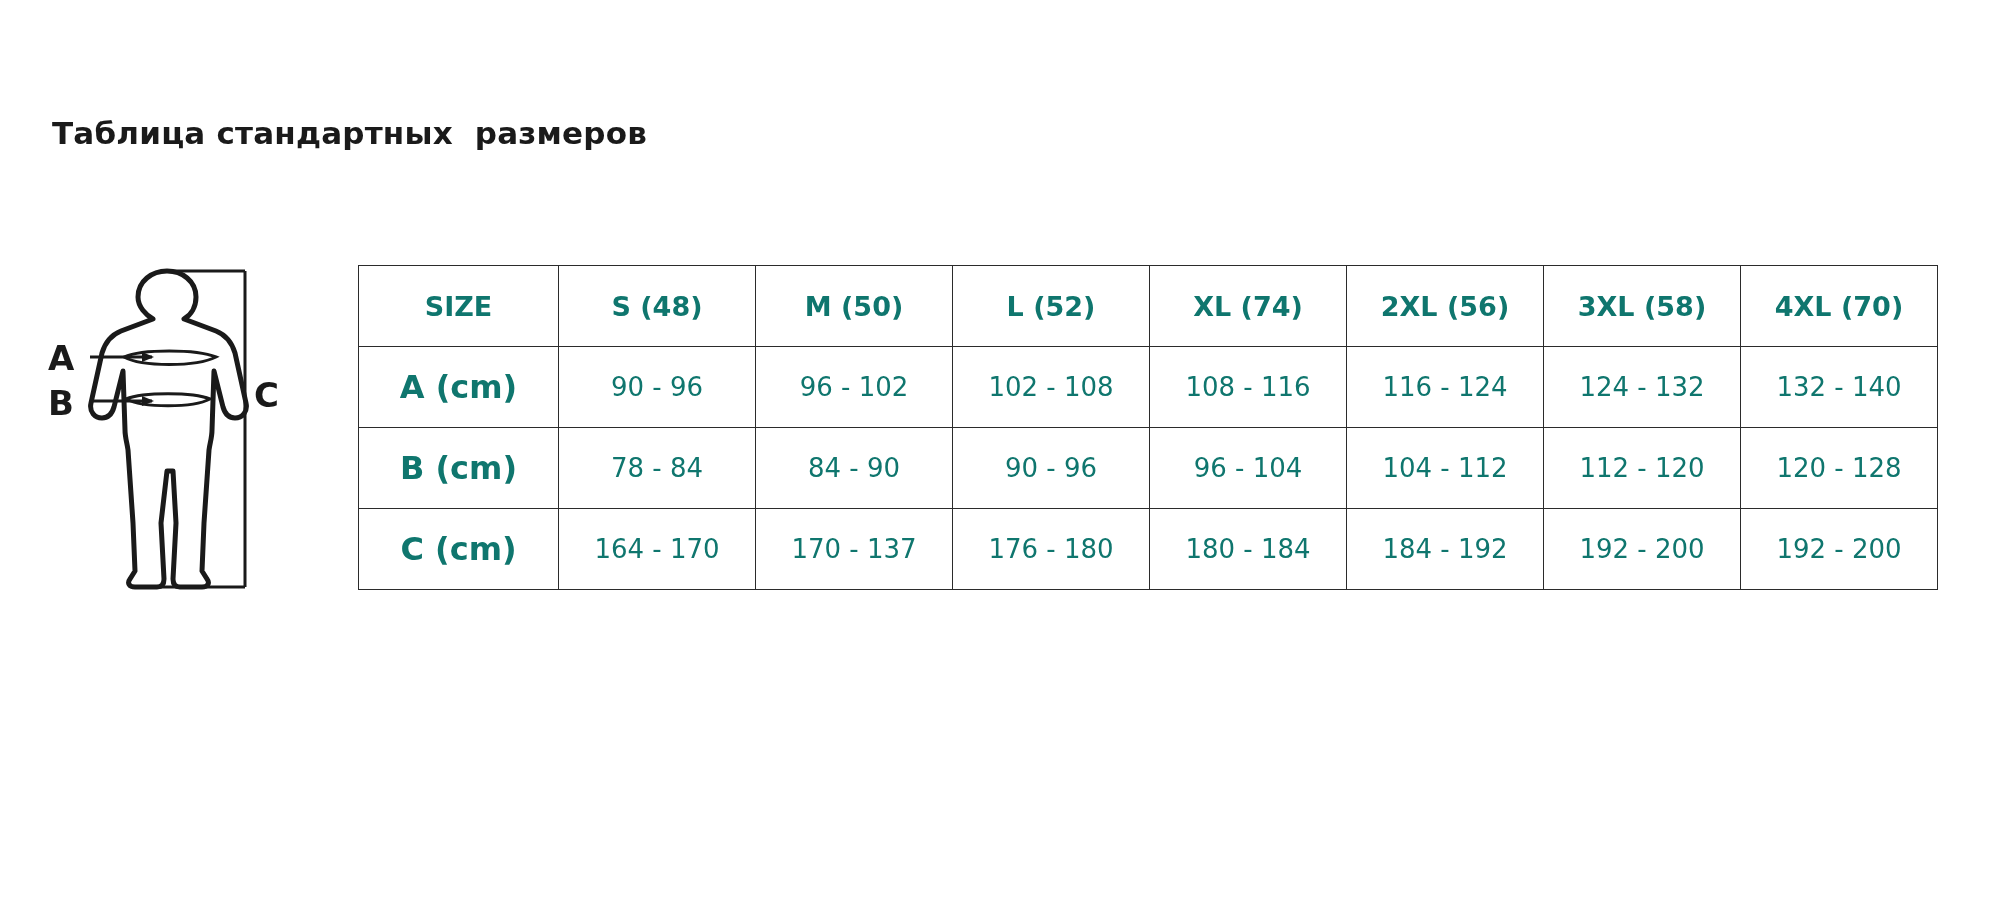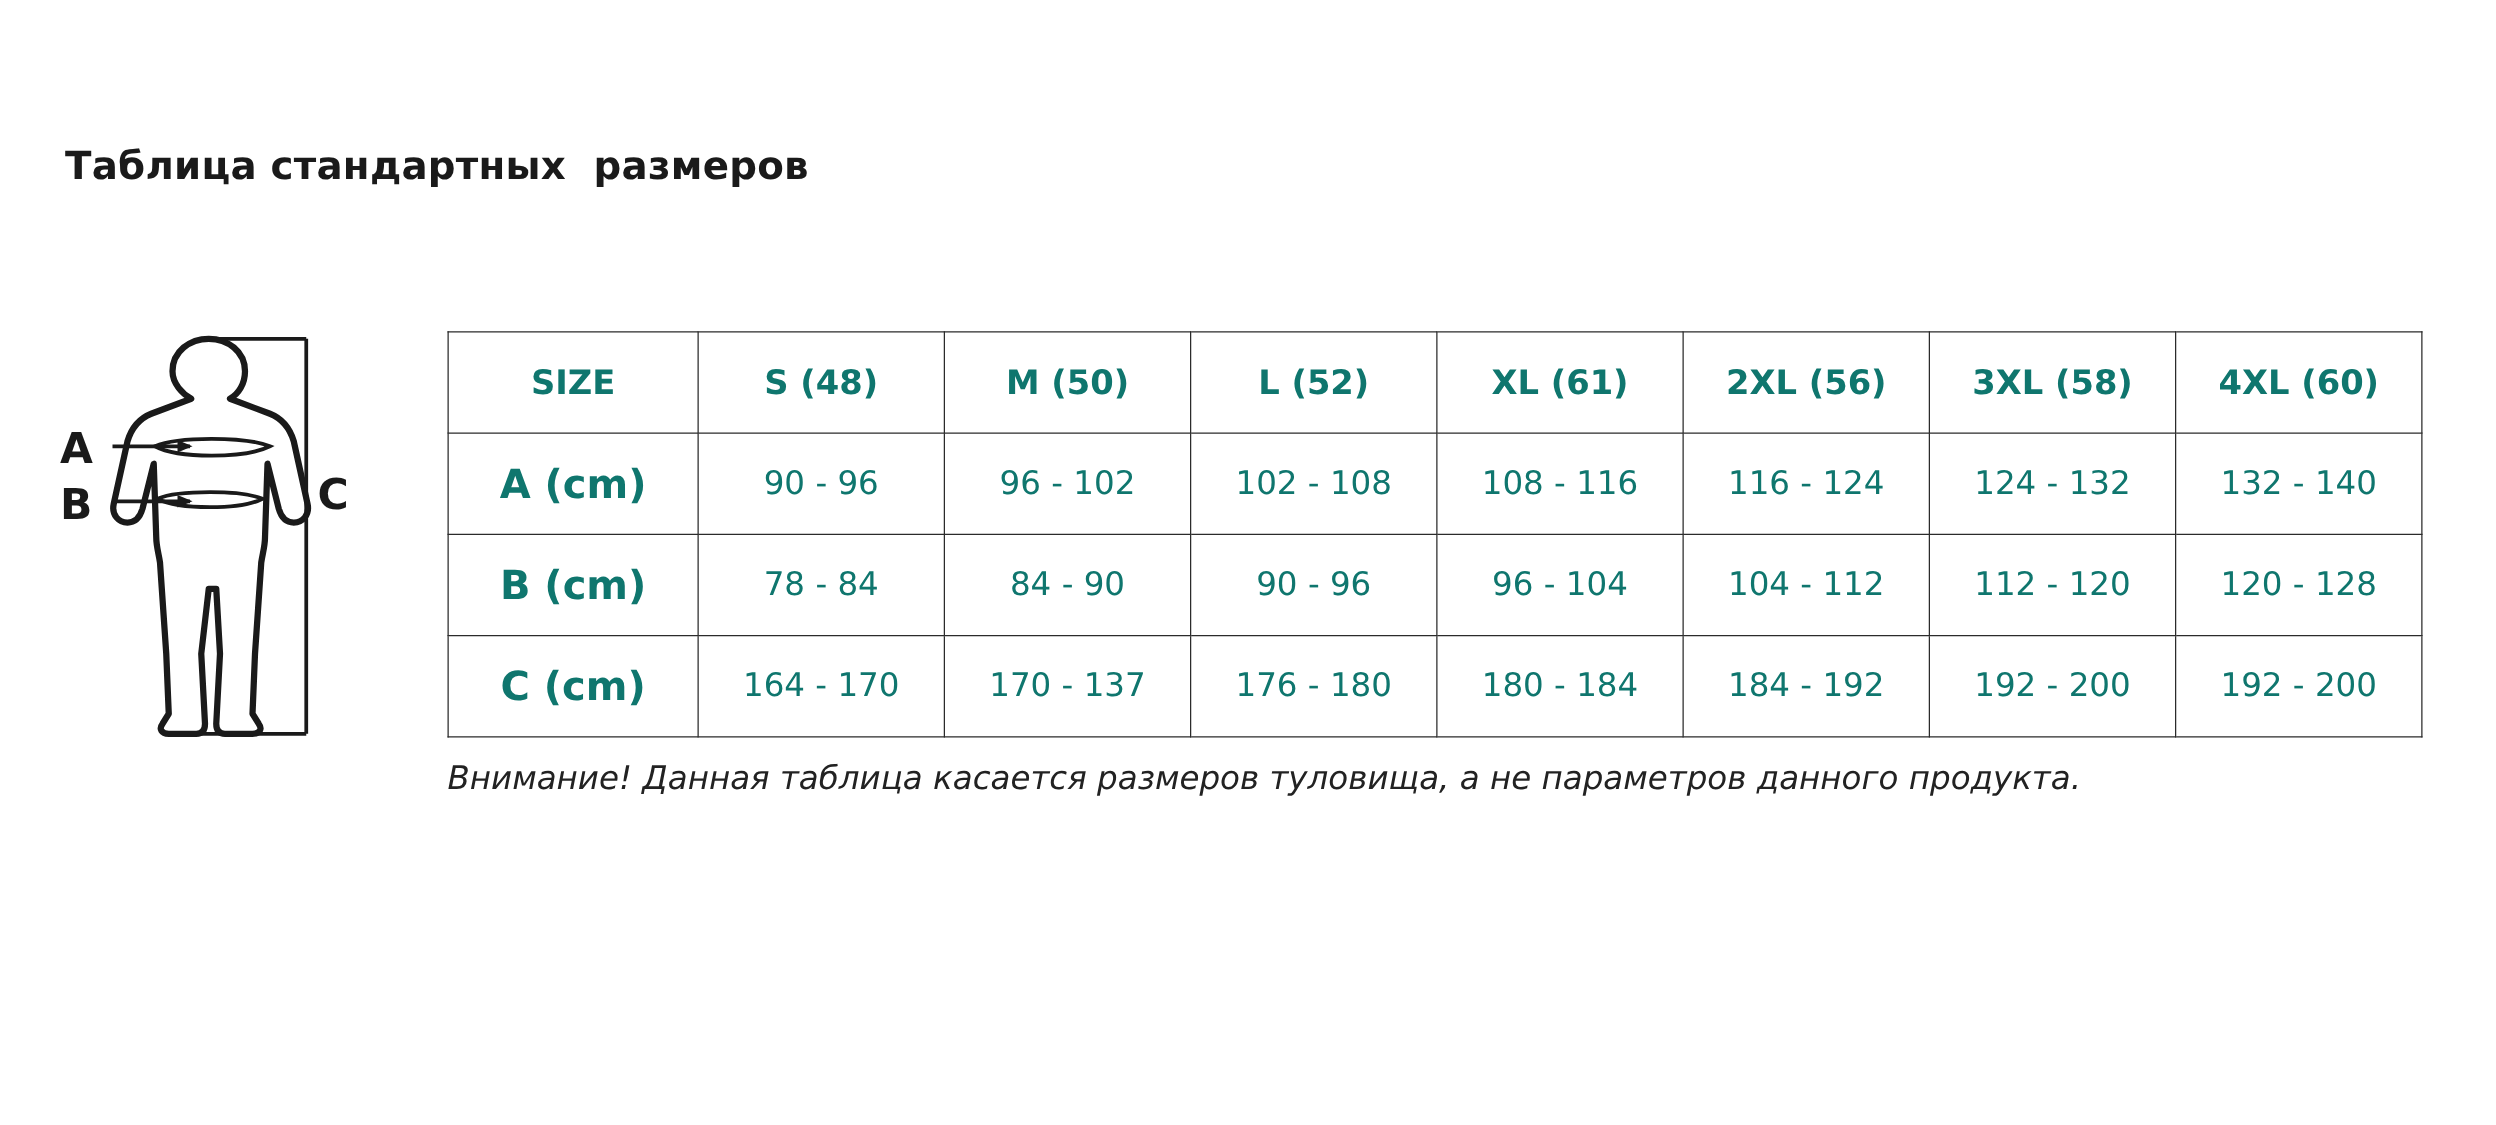--- a/index.html
+++ b/index.html
@@ -188,24 +188,24 @@
           <col class="cx">
           <col class="cx">
           <col class="cx">
       </colgroup>
       <thead>
         <tr>
           <th>SIZE</th>
           <th>S (48)</th>
           <th>M (50)</th>
           <th>L (52)</th>
-          <th>XL (61)</th>
+          <th>XL (74)</th>
           <th>2XL (56)</th>
           <th>3XL (58)</th>
-          <th>4XL (60)</th>
+          <th>4XL (70)</th>
         </tr>
       </thead>
       <tbody>
         <tr>
           <td class="rowhead">A (cm)</td>
           <td class="val">90 - 96</td>
           <td class="val">96 - 102</td>
           <td class="val">102 - 108</td>
           <td class="val">108 - 116</td>
           <td class="val">116 - 124</td>
@@ -229,15 +229,14 @@
           <td class="val">176 - 180</td>
           <td class="val">180 - 184</td>
           <td class="val">184 - 192</td>
           <td class="val">192 - 200</td>
           <td class="val">192 - 200</td>
         </tr>
       </tbody>
     </table>
   </div>
 
-  <div class="note">Внимание! Данная таблица касается размеров туловища, а не параметров данного продукта.</div>
 
 </div>
 
 </body></html>

